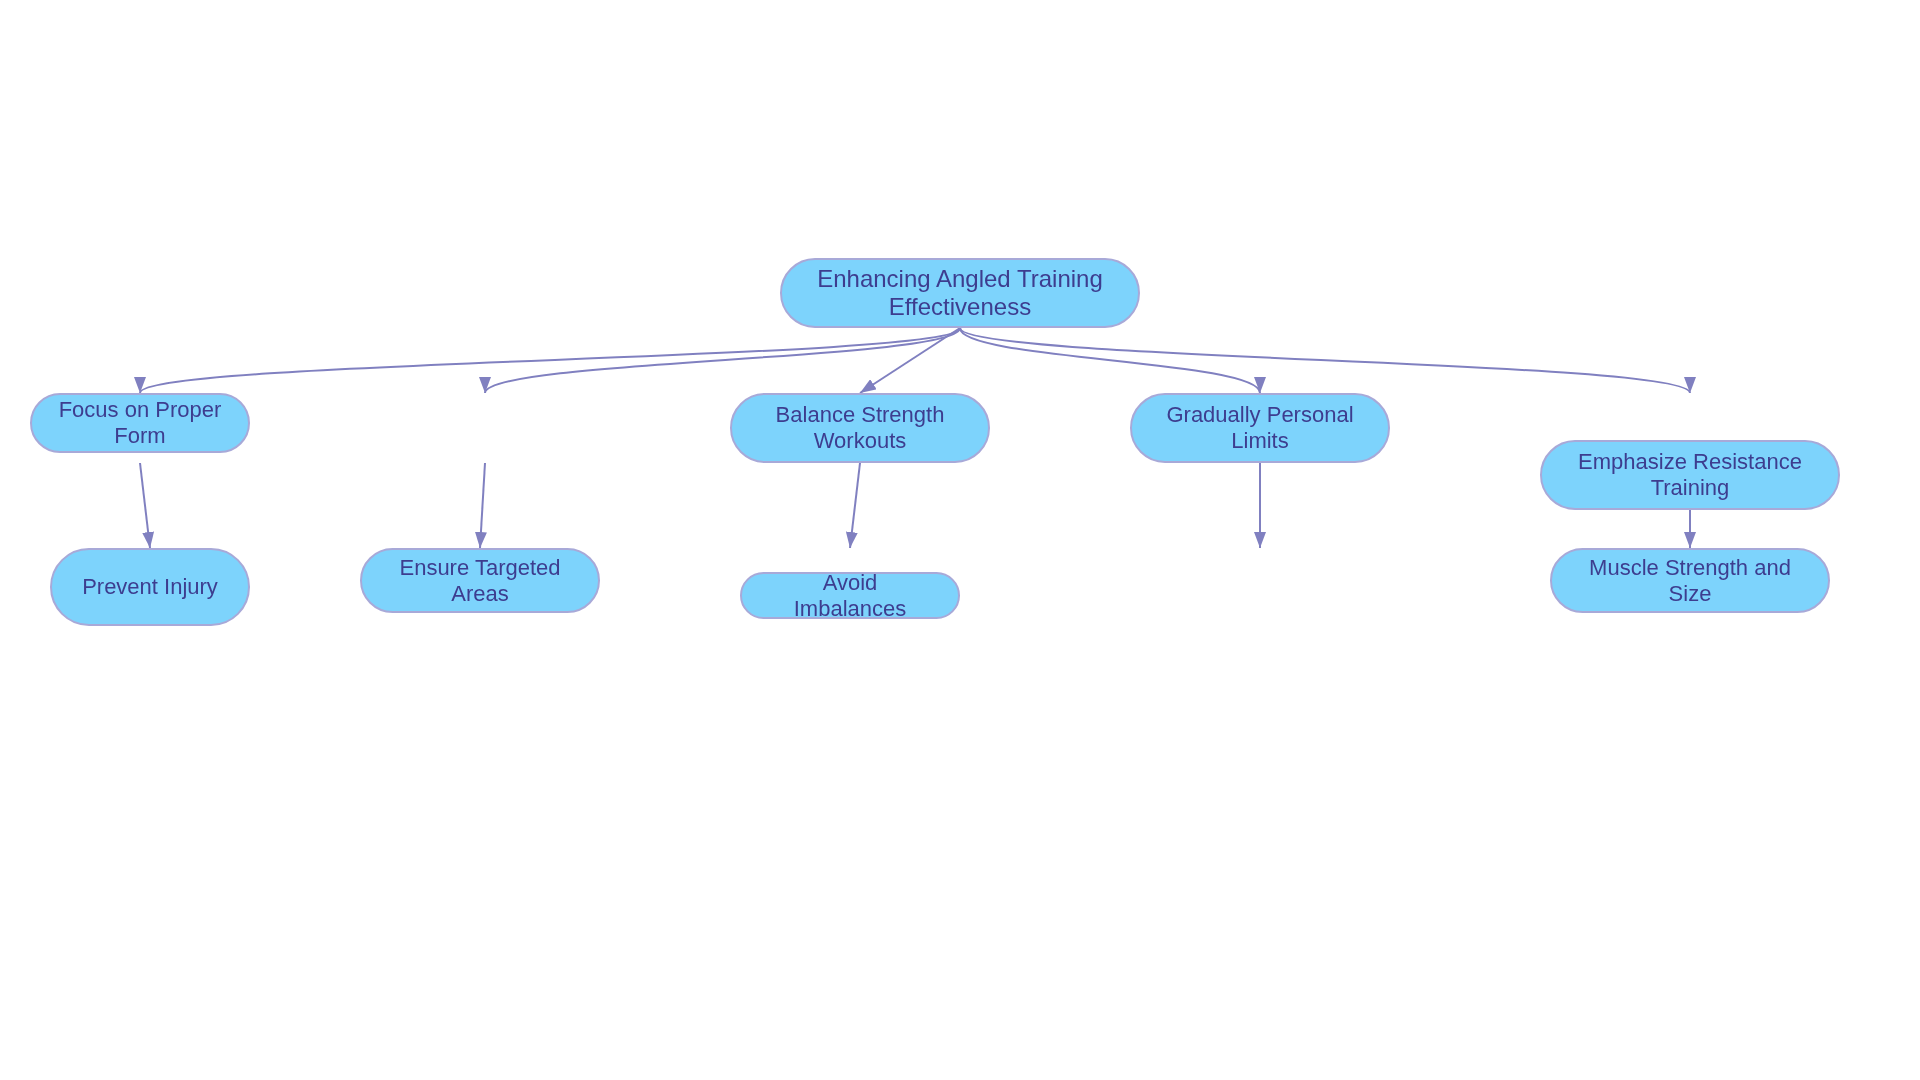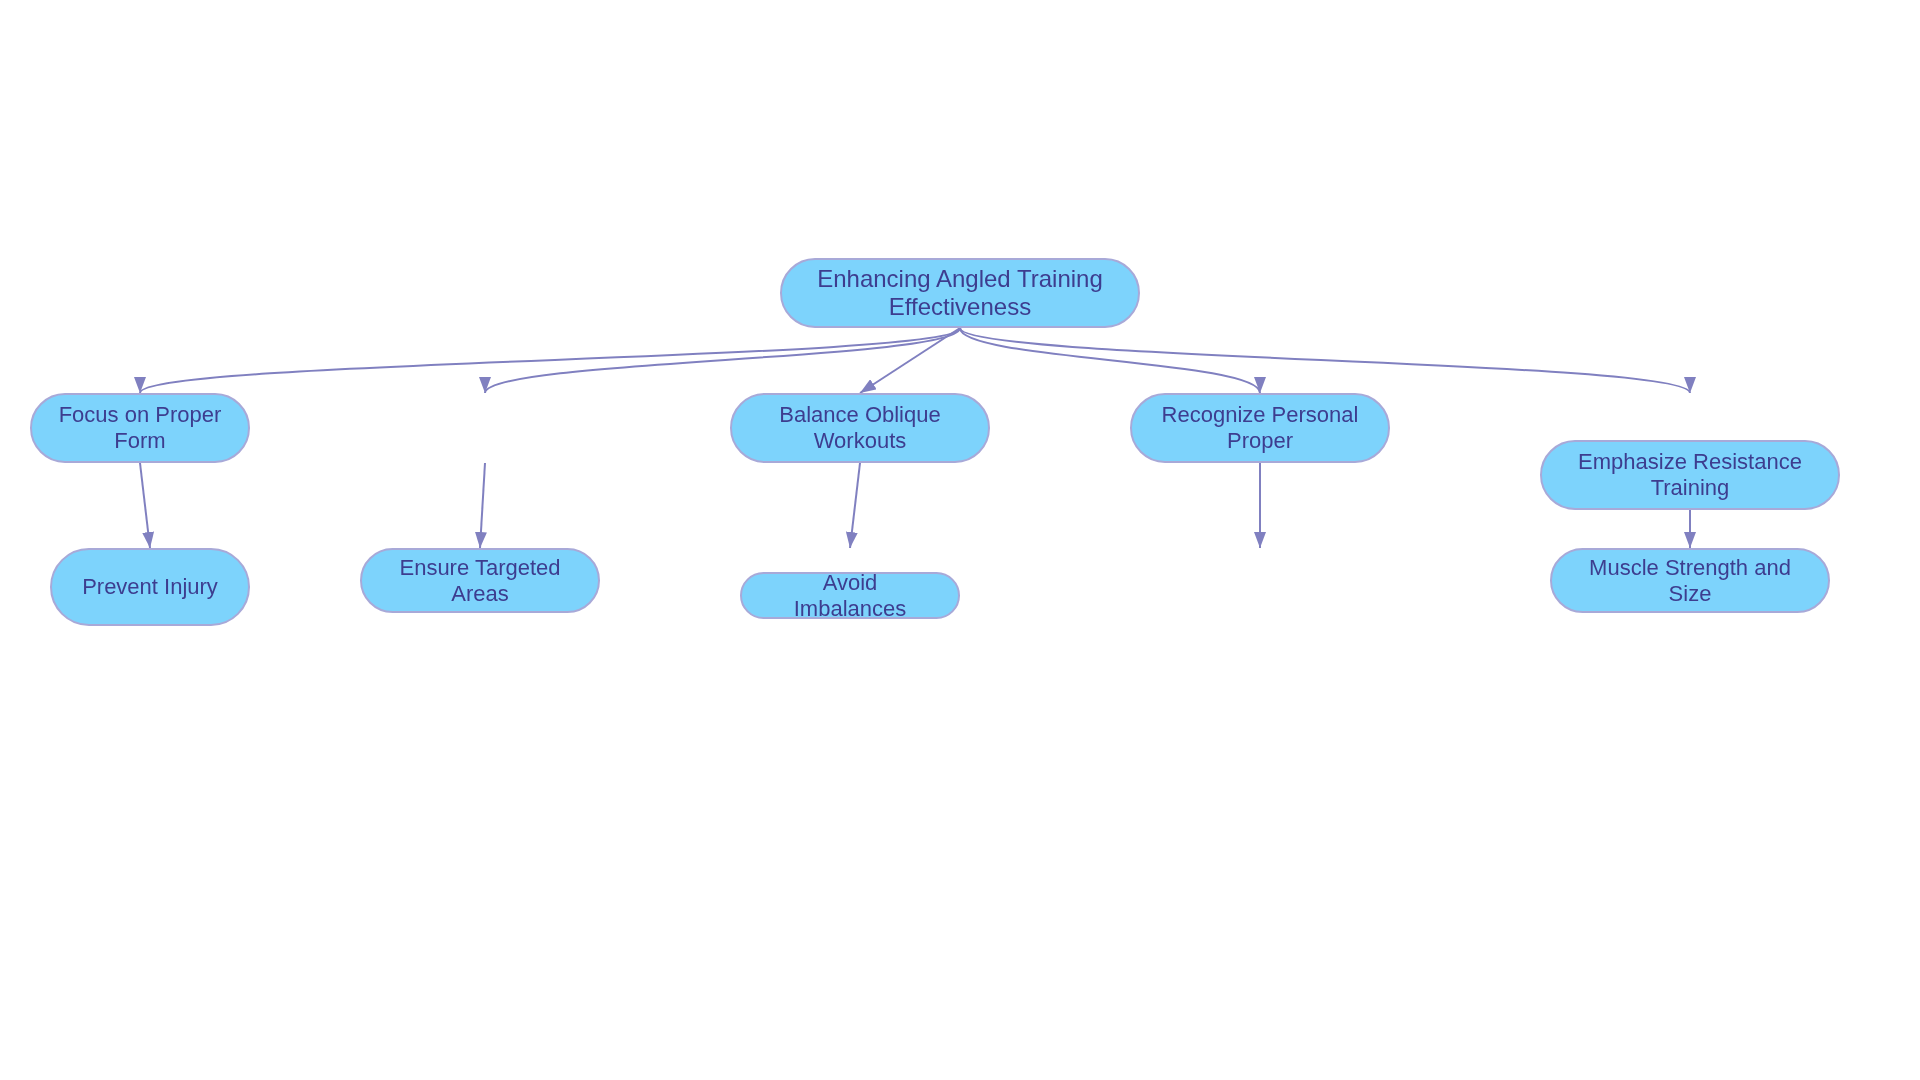--- a/index.html
+++ b/index.html
@@ -50,21 +50,21 @@
     .node-root {
       width: 360px;
       height: 70px;
       left: 780px;
       top: 258px;
       font-size: 24px;
     }
     
     .node-focus {
       width: 220px;
-      height: 70px;
+      height: 60px;
       left: 30px;
       top: 393px;
     }
     .node-ensure {
       width: 280px;
       height: 70px;
       left: 345px;
       top: 393px;
     }
     .node-balance {
@@ -156,24 +156,24 @@
   <div class="nodes-layer">
 
     <div class="node node-root">
       <span>Enhancing Angled Training Effectiveness</span>
     </div>
 
     <div class="node node-focus">
       <span>Focus on Proper Form</span>
     </div>
     <div class="node node-balance">
-      <span>Balance Oblique Workouts</span>
+      <span>Balance Strength Workouts</span>
     </div>
     <div class="node node-recognize">
-      <span>Recognize Personal Proper</span>
+      <span>Gradually Personal Limits</span>
     </div>
     <div class="node node-emphasize">
       <span>Emphasize Resistance Training</span>
     </div>
 
     <div class="node node-prevent">
       <span>Prevent Injury</span>
     </div>
     <div class="node node-engage">
       <span>Ensure Targeted Areas</span>

